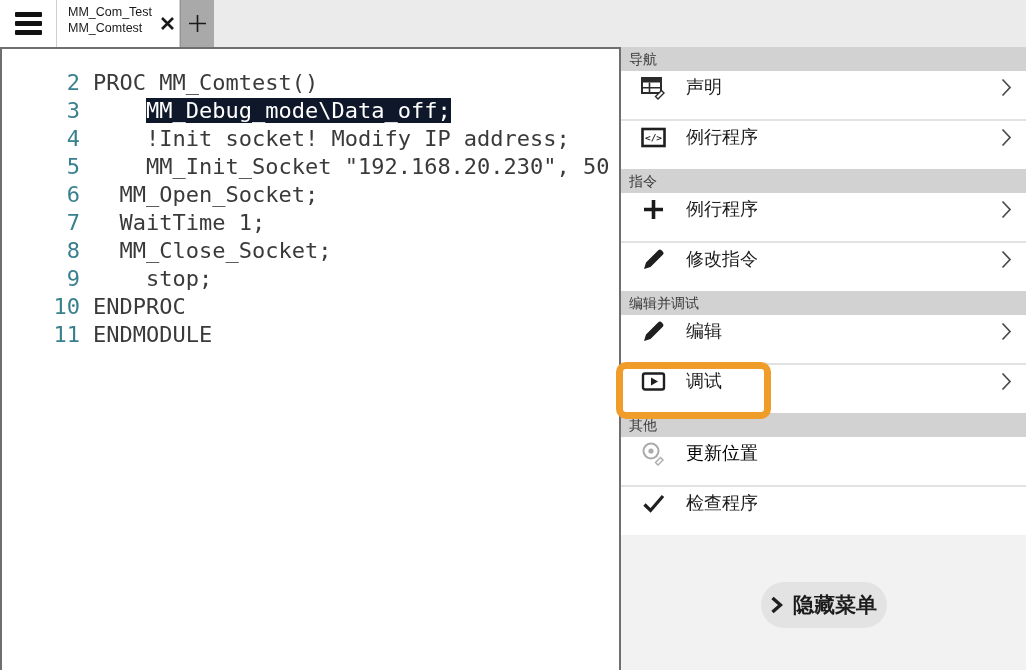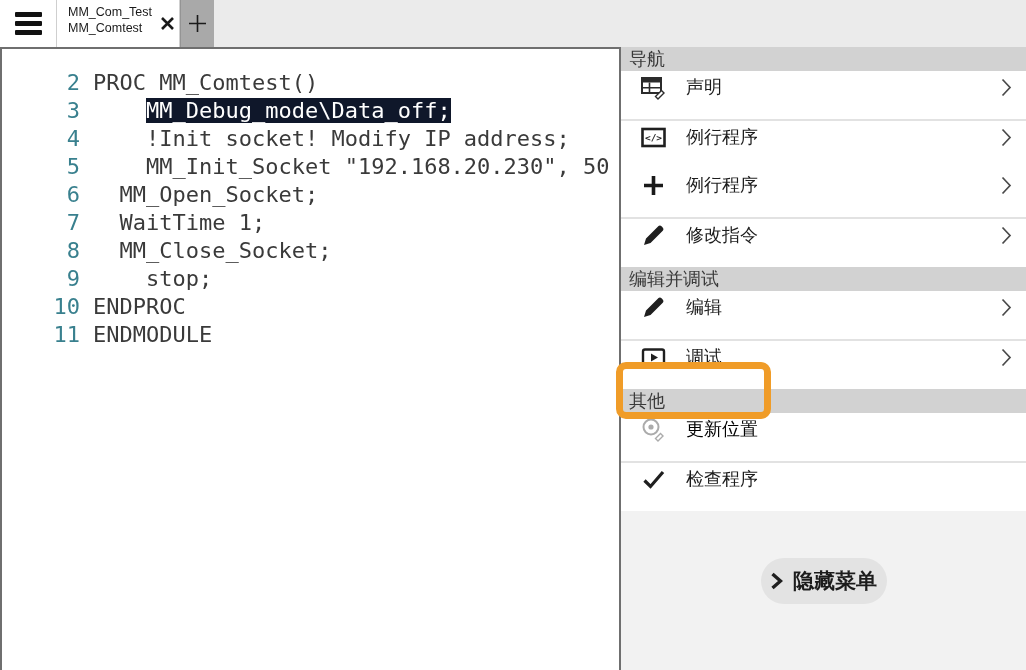--- a/index.html
+++ b/index.html
@@ -33,21 +33,21 @@
   .code-line { height:28px; line-height:28px; white-space:pre;
     font-family:"DejaVu Sans Mono","Liberation Mono",monospace; font-size:22px; color:#3a3a3a; }
   .code-line .ln { display:inline-block; width:78px; margin-right:13px; text-align:right;
     color:#39808E; }
   .code-line .hl { background:#0f172a; color:#ffffff; }
 
   
   .panel { position:absolute; left:621px; top:47px; width:405px; height:623px;
     background:#f2f2f2; display:flex; flex-direction:column; }
   .sec-header { height:24px; flex:0 0 24px; background:#d2d2d2; color:#3a3a3a;
-    font-size:18px; line-height:24px; padding-left:8px; }
+    font-size:14px; line-height:24px; padding-left:8px; }
   .menu-item { height:48px; flex:0 0 48px; background:#ffffff;
     display:flex; align-items:center; padding:0 14px 16px 19px; cursor:pointer; }
   .item-div { height:2px; flex:0 0 2px; background:#e2e2e2; }
   .menu-item .ic { width:27px; height:27px; flex:0 0 27px; margin-right:19px;
     display:flex; align-items:center; justify-content:center; }
   .menu-item .lbl { font-size:18px; color:#1c1c1c; }
   .menu-item .chev { margin-left:auto; display:flex; align-items:center; }
   .menu-item.disabled { cursor:default; }
   .menu-item.disabled .lbl { color:#000000; }
 
@@ -139,20 +139,21 @@
       </svg>
     </span>
     <span class="lbl">例行程序</span>
     <span class="chev">
       <svg width="11" height="19" viewBox="0 0 11 19">
           <path d="M1.5 1.5 L9 9.5 L1.5 17.5" stroke="#4a4a4a" stroke-width="1.7" fill="none"></path>
         </svg>
     </span>
   </div>
 
+  <div class="sec-header">指令</div>
 
   <div class="menu-item">
     <span class="ic">
       <svg width="25" height="25" viewBox="0 0 25 25">
           <path d="M12.5 3 V22 M3 12.5 H22" stroke="#1a1a1a" stroke-width="3.6" fill="none"></path>
         </svg>
     </span>
     <span class="lbl">例行程序</span>
     <span class="chev">
       <svg width="11" height="19" viewBox="0 0 11 19">

